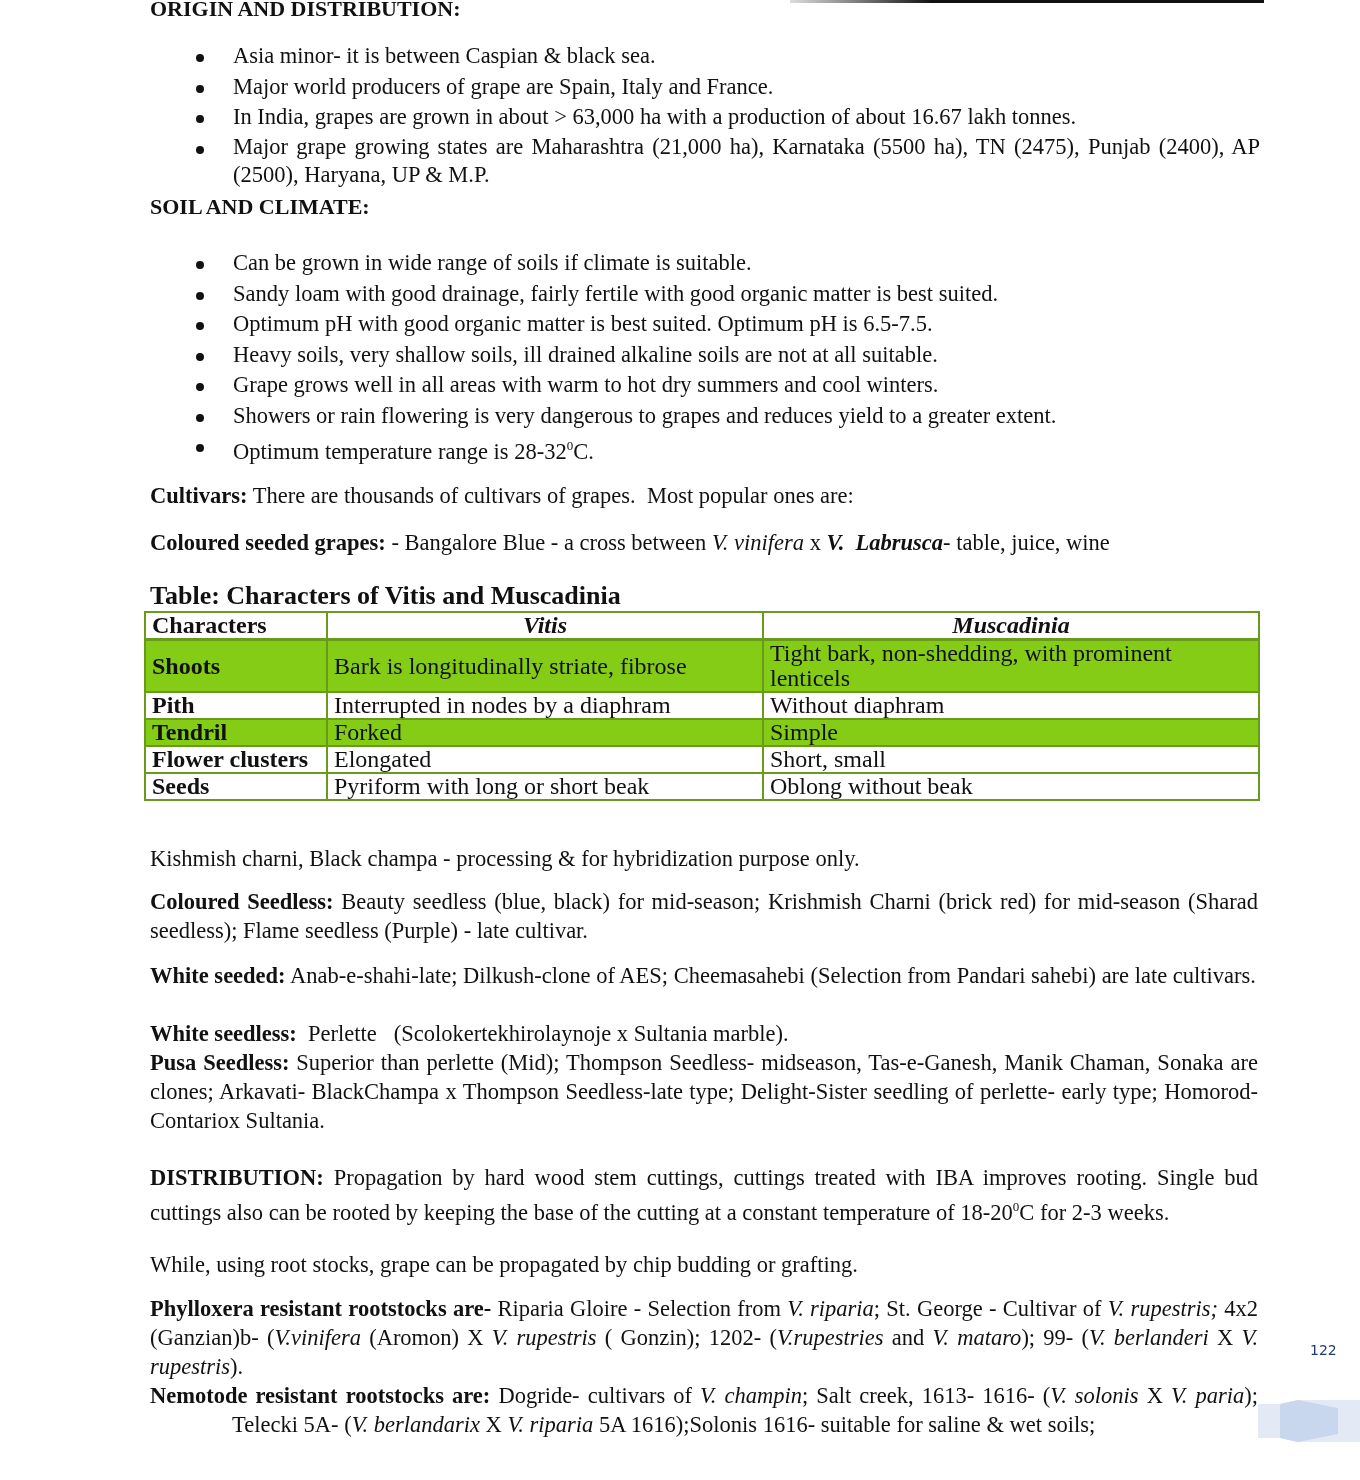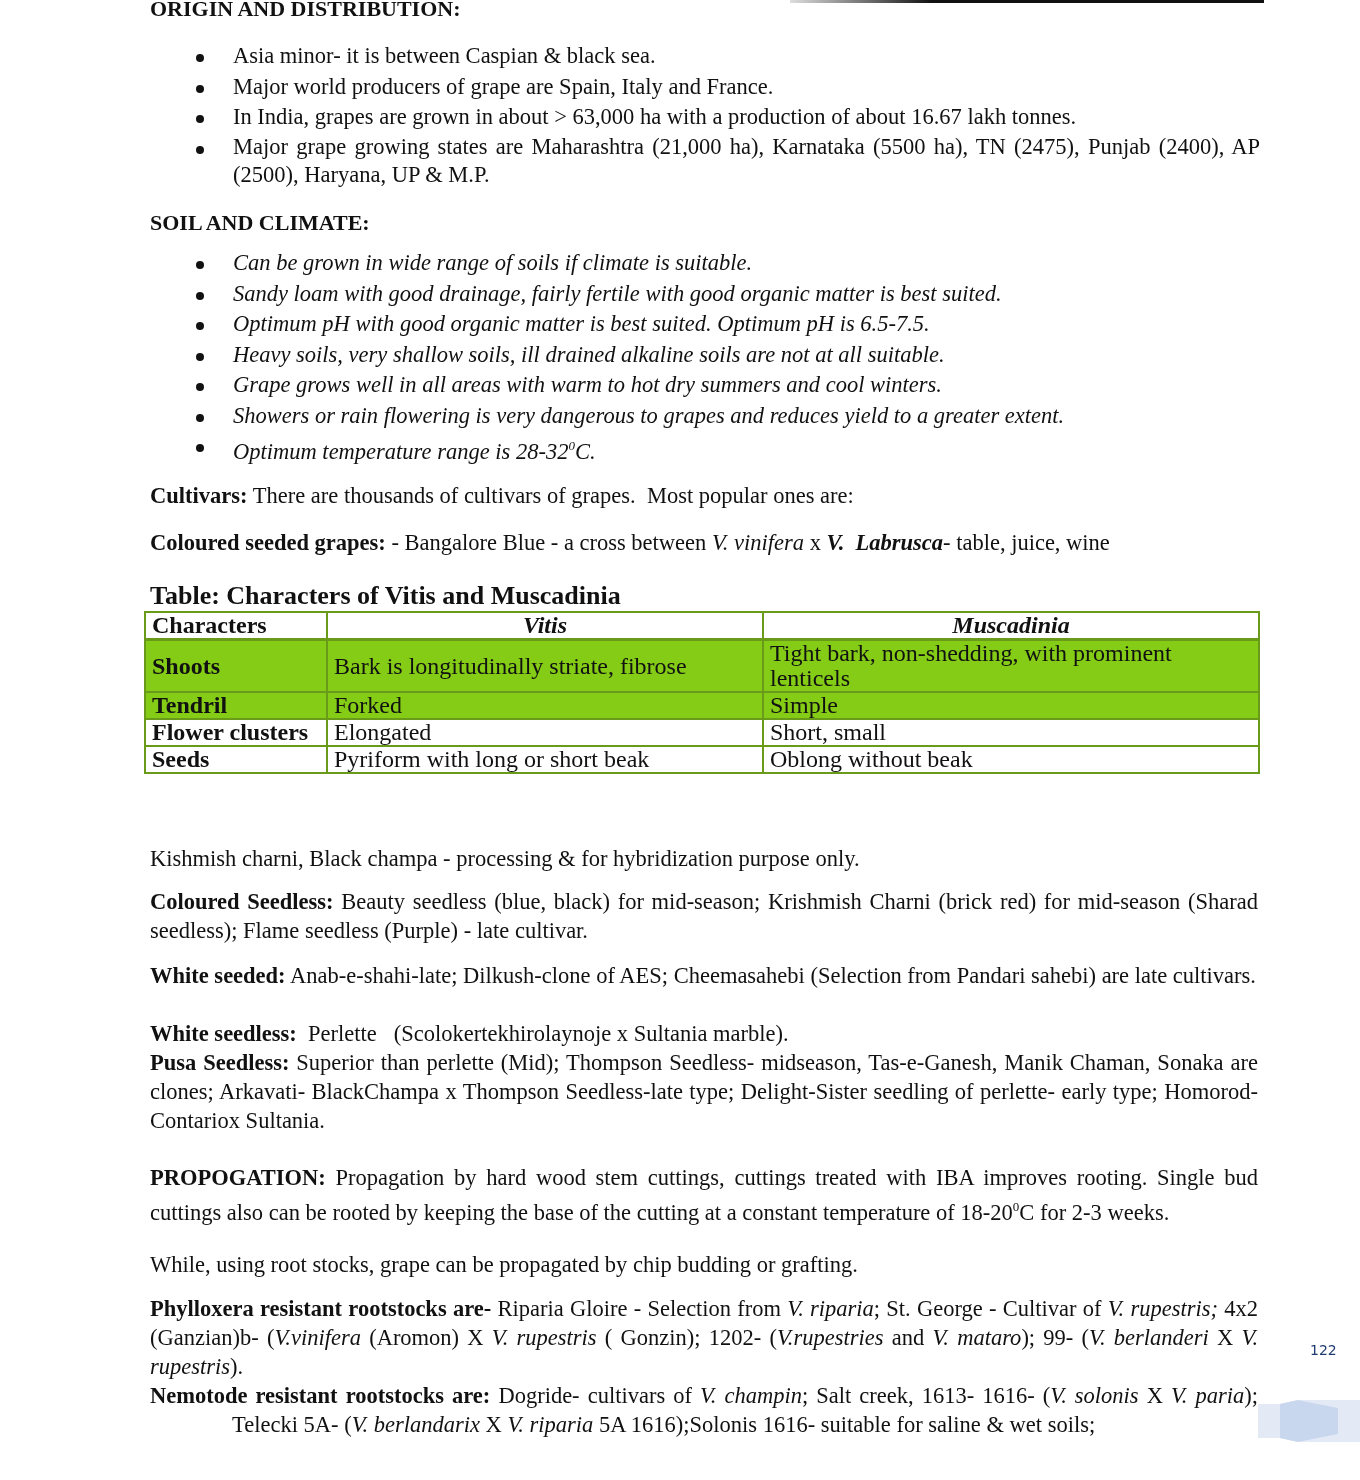--- a/index.html
+++ b/index.html
@@ -53,23 +53,23 @@
 
   <div class="h" style="position:absolute; top:-4px; left:0;">ORIGIN AND DISTRIBUTION:</div>
 
   <ul class="bl" style="position:absolute; top:41px; left:0; width:1110px;">
     <li>Asia minor- it is between Caspian &amp; black sea.</li>
     <li>Major world producers of grape are Spain, Italy and France.</li>
     <li>In India, grapes are grown in about &gt; 63,000 ha with a production of about 16.67 lakh tonnes.</li>
     <li class="wrap just">Major grape growing states are Maharashtra (21,000 ha), Karnataka (5500 ha), TN (2475), Punjab (2400), AP (2500), Haryana, UP &amp; M.P.</li>
   </ul>
 
-  <div class="h" style="position:absolute; top:210px; left:0;">SOIL AND CLIMATE:</div>
+  <div class="h" style="position:absolute; top:194px; left:0;">SOIL AND CLIMATE:</div>
 
-  <ul class="bl" style="position:absolute; top:248px; left:0; width:1110px;font-style:italic;">
+  <ul class="bl" style="position:absolute; top:248px; left:0; width:1110px;">
     <li>Can be grown in wide range of soils if climate is suitable.</li>
     <li>Sandy loam with good drainage, fairly fertile with good organic matter is best suited.</li>
     <li>Optimum pH with good organic matter is best suited. Optimum pH is 6.5-7.5.</li>
     <li>Heavy soils, very shallow soils, ill drained alkaline soils are not at all suitable.</li>
     <li>Grape grows well in all areas with warm to hot dry summers and cool winters.</li>
     <li>Showers or rain flowering is very dangerous to grapes and reduces yield to a greater extent.</li>
     <li><span>Optimum temperature range is 28-32</span><sup style="font-size:13px;">0</sup><span>C.</span></li>
   </ul>
 
   <p style="position:absolute; top:481px; left:0; width:1110px;">
@@ -86,20 +86,25 @@
     <tbody>
         <tr class="head">
       <td class="c1">Characters</td>
       <td class="c2 center it" style="font-weight:bold;">Vitis</td>
       <td class="center it" style="font-weight:bold;">Muscadinia</td>
     </tr>
     <tr class="shade">
       <td class="c1">Shoots</td>
       <td class="c2">Bark is longitudinally striate, fibrose</td>
       <td>Tight bark, non-shedding, with prominent lenticels</td>
+    </tr>
+    <tr>
+      <td class="c1">Pith</td>
+      <td class="c2">Interrupted in nodes by a diaphram</td>
+      <td>Without diaphram</td>
     </tr>
     <tr class="shade">
       <td class="c1">Tendril</td>
       <td class="c2">Forked</td>
       <td>Simple</td>
     </tr>
     <tr>
       <td class="c1">Flower clusters</td>
       <td class="c2">Elongated</td>
       <td>Short, small</td>
@@ -124,21 +129,21 @@
 
   <p style="position:absolute; top:1019px; left:0; width:1108px;">
     <b>White seedless:</b><span style="white-space:pre;">  Perlette   (Scolokertekhirolaynoje x Sultania marble).</span>
   </p>
 
   <p class="just" style="position:absolute; top:1048px; left:0; width:1108px;">
     <b>Pusa Seedless:</b><span> Superior than perlette (Mid); Thompson Seedless- midseason, Tas-e-Ganesh, Manik Chaman, Sonaka are clones; Arkavati- BlackChampa x Thompson Seedless-late type; Delight-Sister seedling of perlette- early type; Homorod- Contariox Sultania.</span>
   </p>
 
   <p class="just" style="position:absolute; top:1163px; left:0; width:1108px;">
-    <b>PROPOGATION:</b><span> Propagation by hard wood stem cuttings, cuttings treated with IBA improves rooting. Single bud cuttings also can be rooted by keeping the base of the cutting at a constant temperature of 18-20</span><sup style="font-size:13px;">0</sup><span>C for 2-3 weeks.</span>
+    <b>DISTRIBUTION:</b><span> Propagation by hard wood stem cuttings, cuttings treated with IBA improves rooting. Single bud cuttings also can be rooted by keeping the base of the cutting at a constant temperature of 18-20</span><sup style="font-size:13px;">0</sup><span>C for 2-3 weeks.</span>
   </p>
 
   <p style="position:absolute; top:1250px; left:0; width:1108px;">While, using root stocks, grape can be propagated by chip budding or grafting.</p>
 
   <p class="just" style="position:absolute; top:1294px; left:0; width:1108px;">
     <b>Phylloxera resistant rootstocks are-</b><span id="phyl-parts"><span> Riparia Gloire - Selection from </span><i>V. riparia</i><span>; St.  George - Cultivar of </span><i>V. rupestris;</i><span> 4x2 (Ganzian)b-  (</span><i>V.vinifera</i><span> (Aromon) X </span><i>V. rupestris</i><span> ( Gonzin); 1202- (</span><i>V.rupestries</i><span> and </span><i>V. mataro</i><span>); 99- (</span><i>V. berlanderi</i><span> X  </span><i>V.  rupestris</i><span>).</span></span>
   </p>
 
   <p class="just" style="position:absolute; top:1381px; left:0; width:1108px; text-indent:0; padding-left:82px; box-sizing:border-box;">
     <b style="margin-left:-82px;">Nemotode resistant rootstocks are:</b><span id="nema-parts"><span> Dogride- cultivars of </span><i>V. champin</i><span>; Salt creek, 1613- 1616- (</span><i>V. solonis</i><span> X </span><i>V. paria</i><span>); Telecki  5A- (</span><i>V. berlandarix</i><span>  X </span><i>V. riparia</i><span> 5A 1616);Solonis  1616- suitable for saline &amp; wet soils;</span></span>

